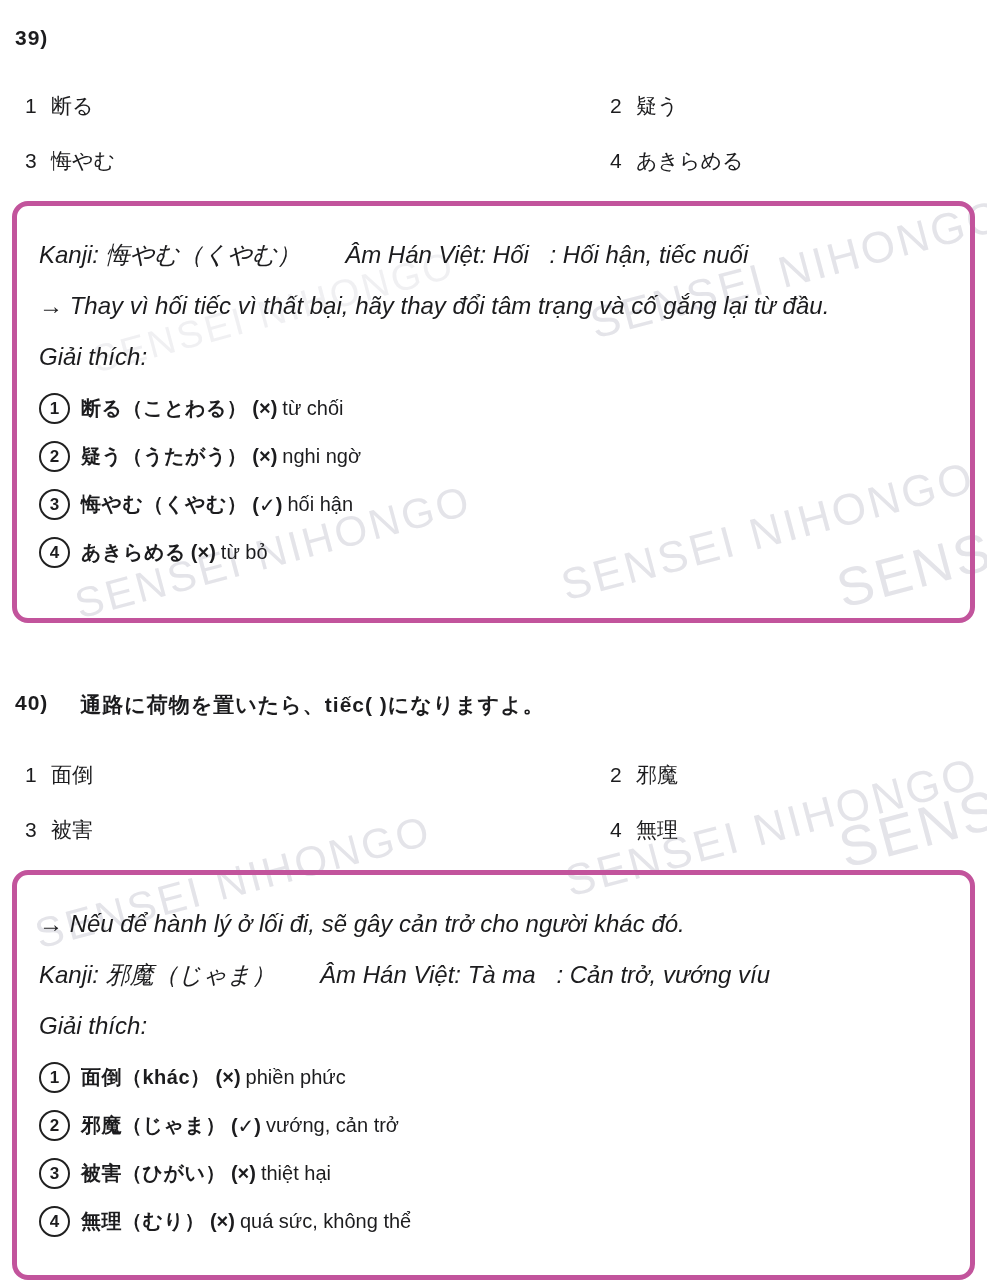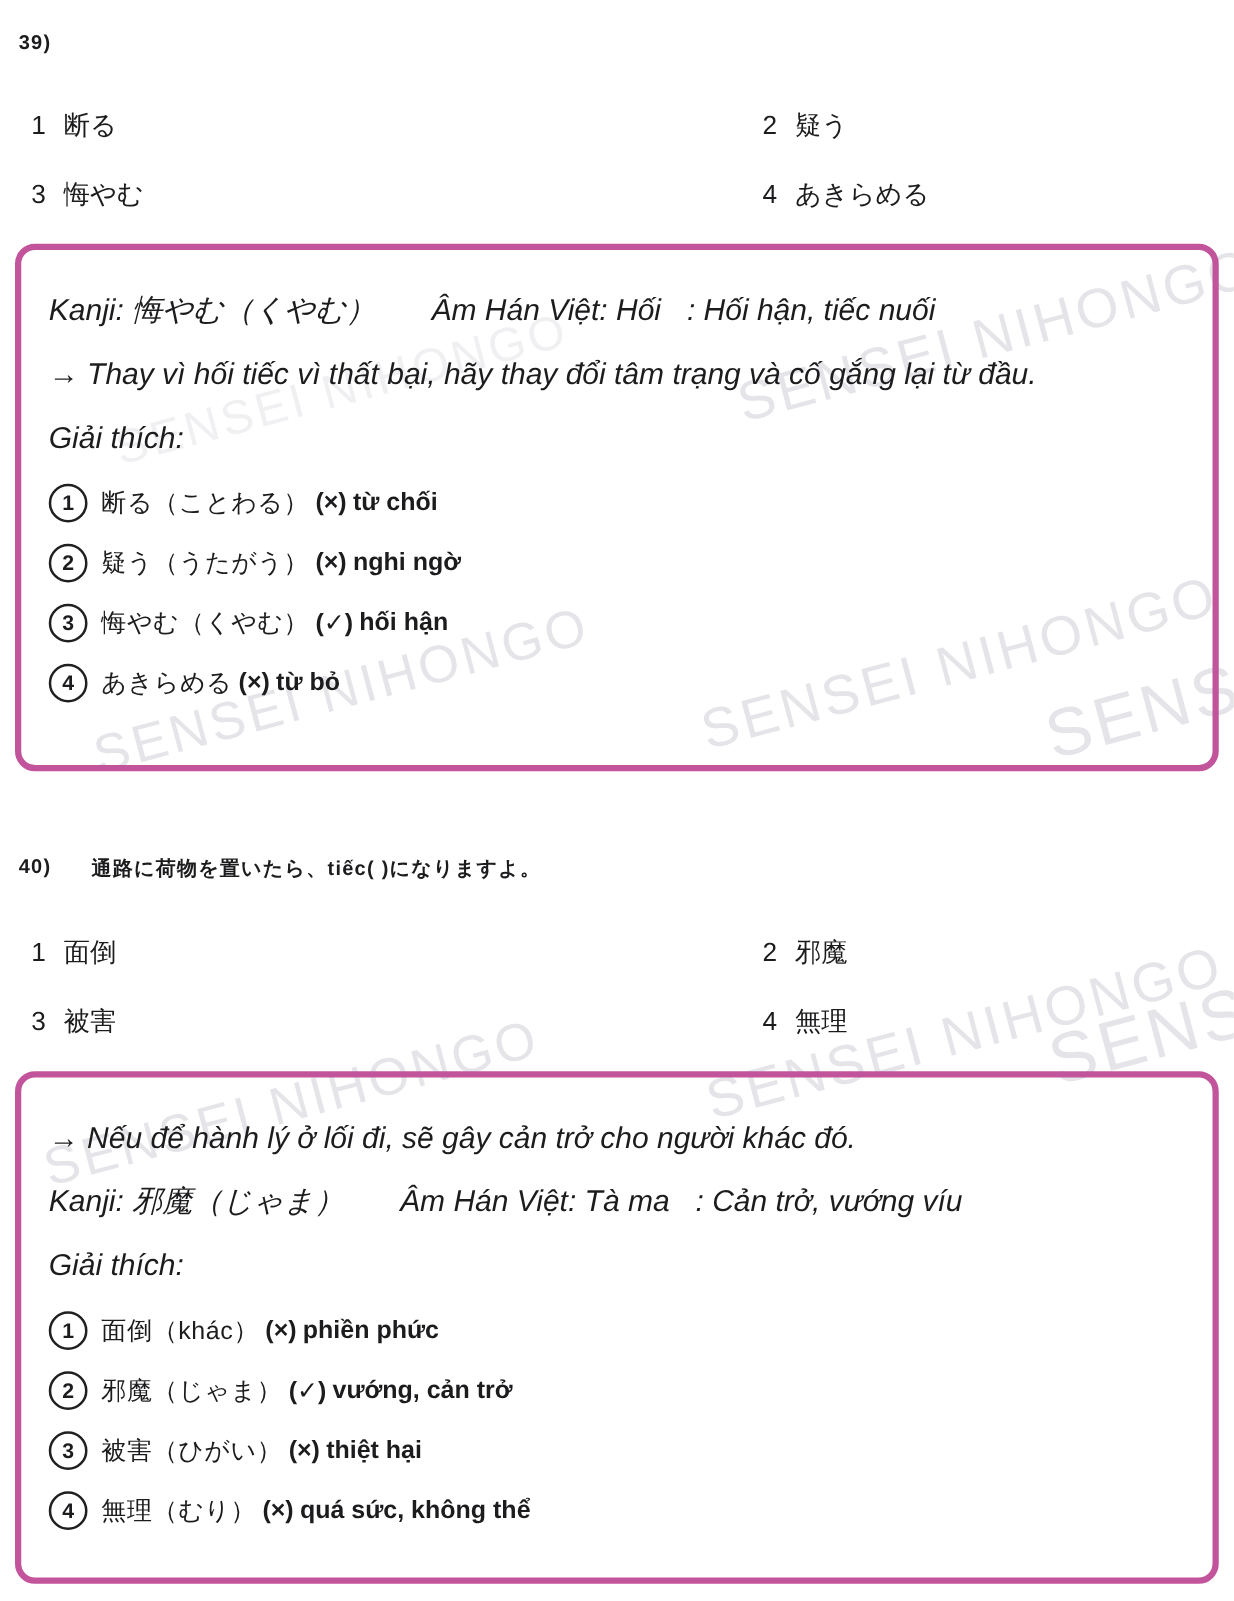--- a/index.html
+++ b/index.html
@@ -28,21 +28,21 @@
   .wm-b{left:88px;top:340px;font-size:38px;opacity:.55;}
   .wm-c{left:70px;top:582px;font-size:42px;}
   .wm-d{left:556px;top:562px;font-size:44px;}
   .wm-e{left:830px;top:560px;font-size:54px;}
   .wm-f{left:560px;top:858px;font-size:44px;}
   .wm-g{left:832px;top:818px;font-size:56px;}
   .wm-h{left:30px;top:912px;font-size:42px;}
   
   .content{position:relative;z-index:1;padding-top:26px;}
   .q-line{
-    margin:0 15px;font-size:16px;font-weight:700;letter-spacing:1px;
+    margin:0 15px;font-size:21px;font-weight:700;letter-spacing:1px;
     display:flex;gap:8px;
   }
   .q-line.second{margin-top:68px;gap:32px;}
   .options{
     display:grid;grid-template-columns:585px auto;row-gap:27px;
     margin:42px 0 0 25px;font-size:21px;
   }
   .option{display:flex;gap:12px;align-items:baseline;}
   .opt-num{min-width:14px;}
   
@@ -62,23 +62,23 @@
   .meaning-seg{margin-left:14px;}
   .expl-item{
     display:flex;align-items:center;font-size:20px;margin-bottom:17px;
   }
   .num-circle{
     width:27px;height:27px;flex:0 0 auto;
     border:2.5px solid #202020;border-radius:50%;
     display:inline-flex;align-items:center;justify-content:center;
     font-size:17px;font-weight:600;margin-right:11px;
   }
-  .jp-word{letter-spacing:.5px;}
+  .jp-word{letter-spacing:.5px;font-weight:bold;}
   .mark{margin-left:5px;font-weight:600;}
-  .vi-word{margin-left:5px;font-weight:700;}
+  .vi-word{margin-left:5px;font-weight:400;}
 </style>
 </head>
 <body>
 
 <div class="wm-layer">
   <span class="wm wm-a">SENSEI NIHONGO</span>
   <span class="wm wm-b">SENSEI NIHONGO</span>
   <span class="wm wm-c">SENSEI NIHONGO</span>
   <span class="wm wm-d">SENSEI NIHONGO</span>
   <span class="wm wm-e">SENSEI NIHONGO</span>

